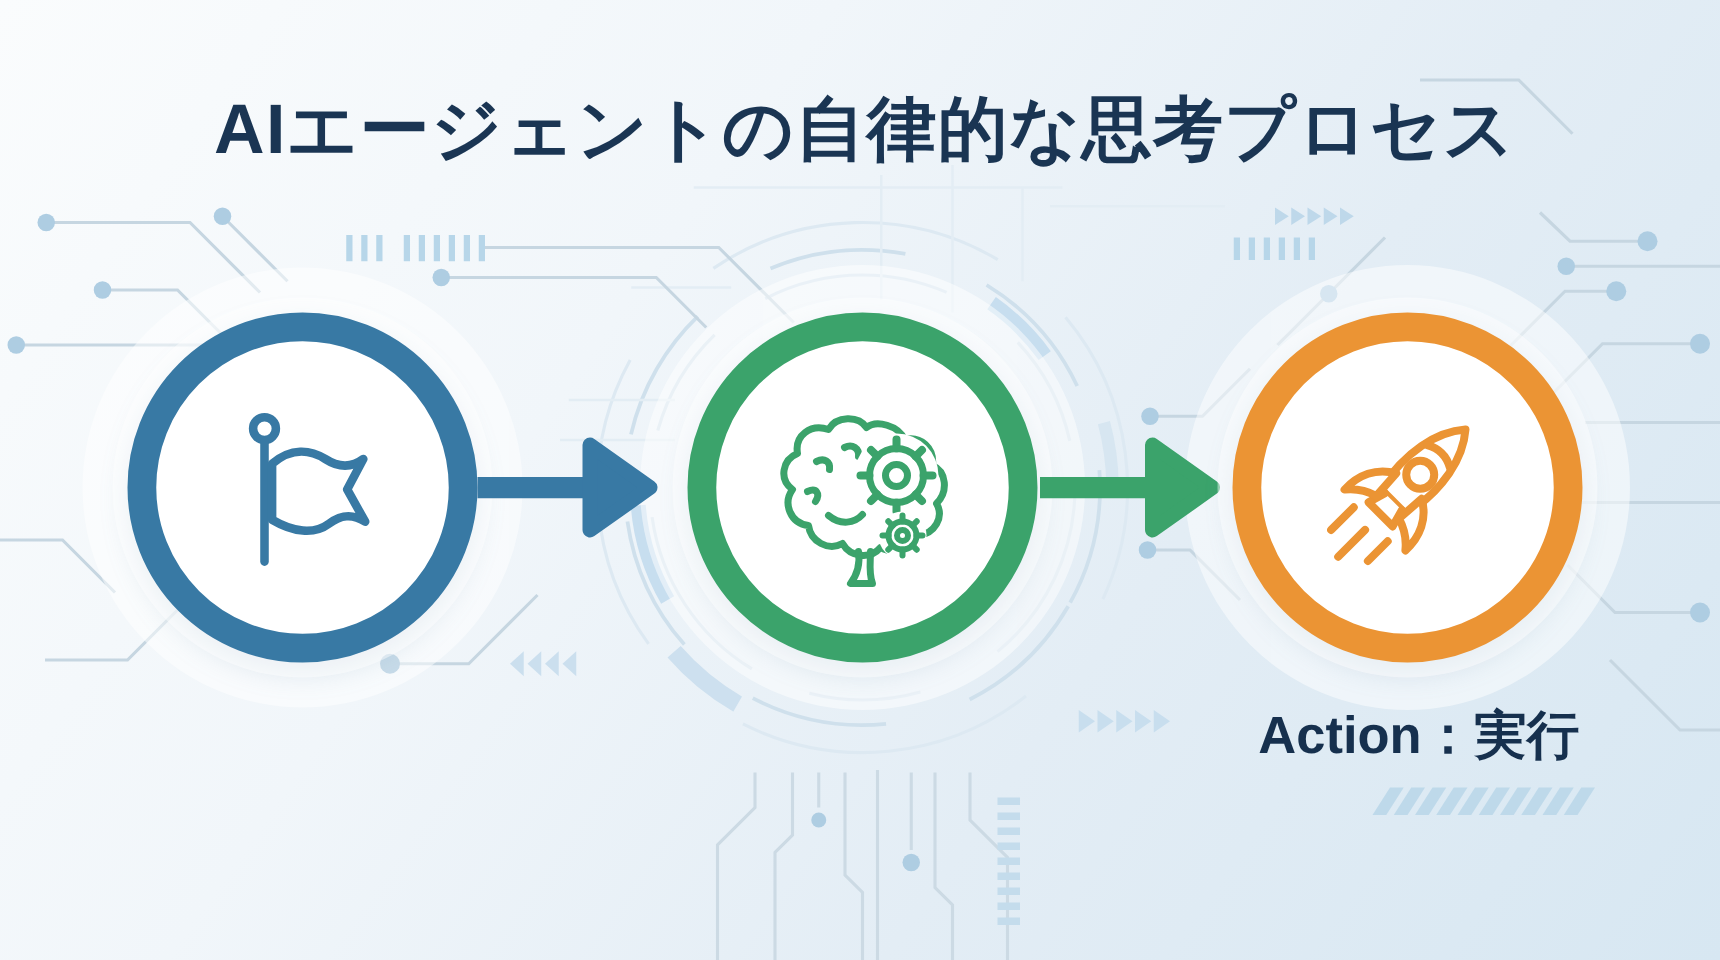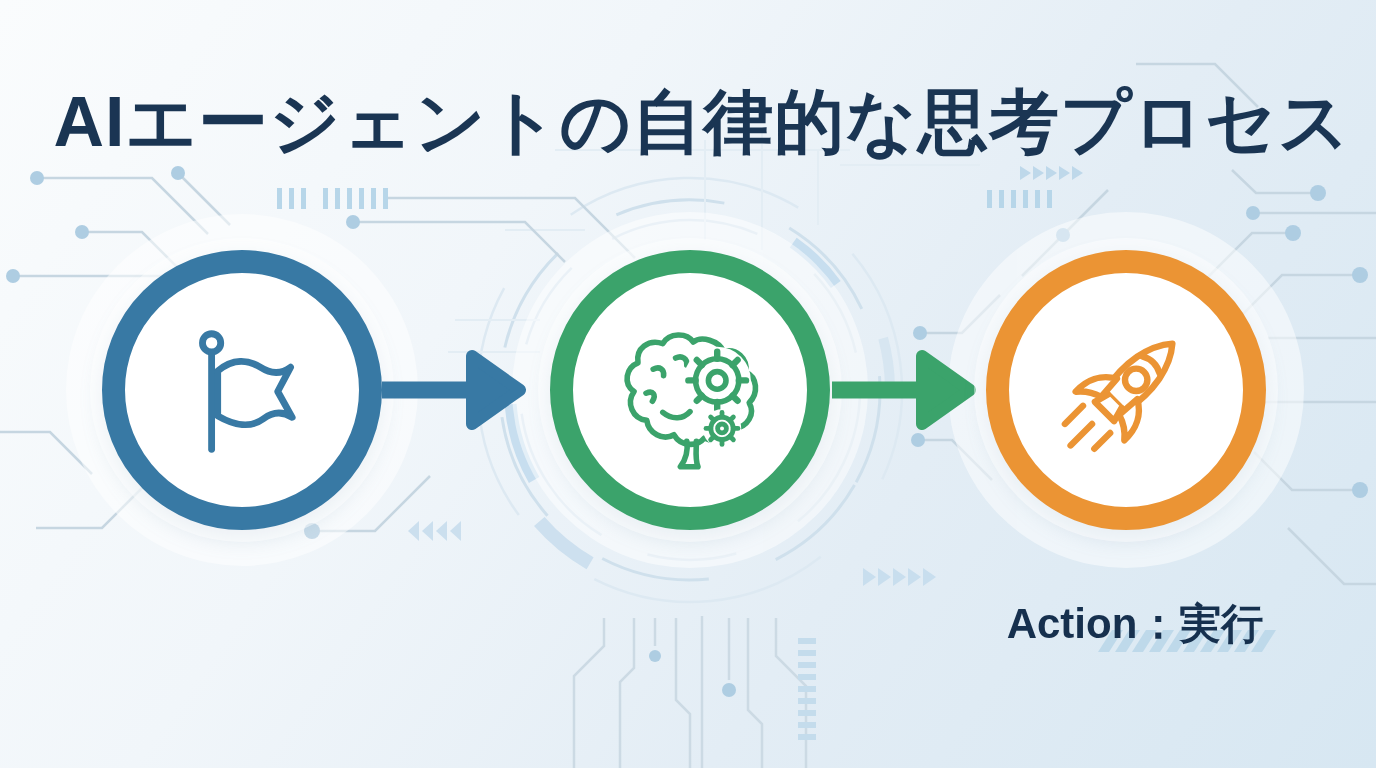--- a/index.html
+++ b/index.html
@@ -10,39 +10,39 @@
   .canvas{
     position:relative;
     width:1376px;height:768px;
     overflow:hidden;
     background:linear-gradient(125deg,#fafcfd 0%,#f1f6fa 35%,#e3edf5 65%,#d7e7f2 100%);
   }
   .bg{position:absolute;left:0;top:0;width:1376px;height:768px;}
   .title{
     position:absolute;left:688px;top:62px;transform:translateX(-50%);
     width:1300px;text-align:center;
-    font-size:70px;font-weight:800;letter-spacing:1px;
-    color:#1a3553;margin:14px;white-space:nowrap;
+    font-size:56px;font-weight:800;letter-spacing:1px;
+    color:#1a3553;margin:4px;white-space:nowrap;
   }
   .ring{
     position:absolute;width:234px;height:234px;border-radius:50%;
     background:#ffffff;border:23px solid #000;
     box-shadow:0 0 0 12px rgba(255,255,255,0.45), 0 8px 22px rgba(110,145,175,0.22);
     display:flex;align-items:center;justify-content:center;
   }
   .ring-goal{left:102px;top:250px;border-color:#3879a4;}
   .ring-plan{left:550px;top:250px;border-color:#3ba36b;}
   .ring-action{left:986px;top:250px;border-color:#eb9434;}
   .stage-label{
     position:absolute;top:560px;transform:translateX(-50%);
     font-size:42px;font-weight:800;color:#16304e;white-space:nowrap;
   }
   .label-goal{left:250px;}
   .label-plan{left:694px;}
-  .label-action{left:1135px;margin-top:36px;}
+  .label-action{left:1135px;}
   .arrow{position:absolute;top:344px;width:150px;height:92px;}
   .arrow-1{left:378px;}
   .arrow-2{left:828px;}
 </style>
 </head>
 <body>
 
 <div class="canvas">
 
   <svg class="bg" viewBox="0 0 1376 768">

